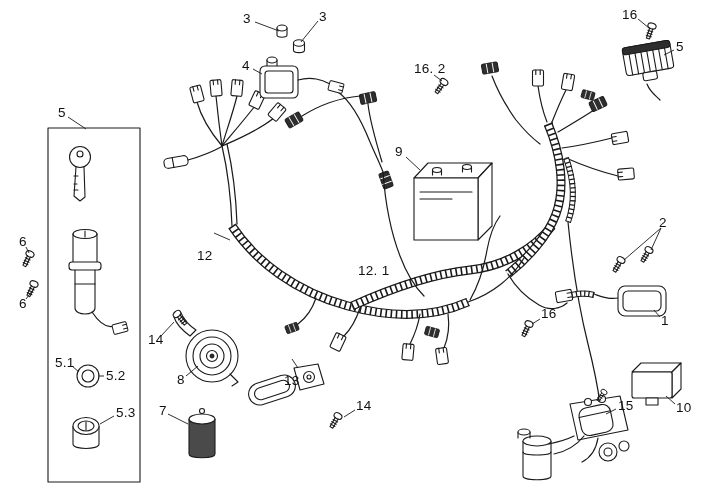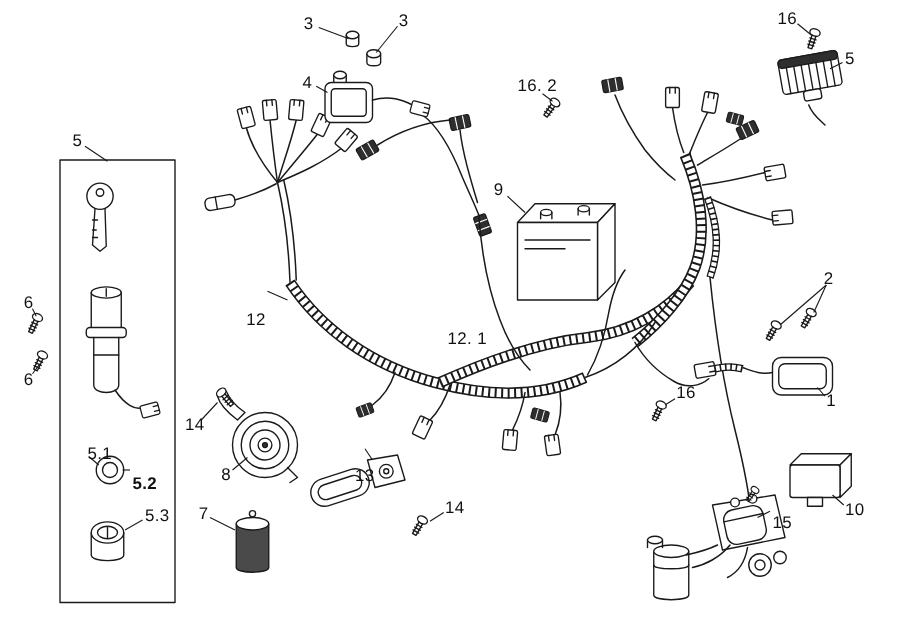--- a/index.html
+++ b/index.html
@@ -326,24 +326,24 @@
       <div class="callout" style="left: 58px; top: 106px;">5</div>
       <div class="callout" style="left: 395px; top: 145px;">9</div>
       <div class="callout" style="left: 19px; top: 235px;">6</div>
       <div class="callout" style="left: 19px; top: 297px;">6</div>
       <div class="callout" style="left: 197px; top: 221px; margin-top: 28px;">12</div>
       <div class="callout" style="left: 659px; top: 216px;">2</div>
       <div class="callout" style="left: 358px; top: 264px;">12. 1</div>
       <div class="callout" style="left: 661px; top: 314px;">1</div>
       <div class="callout" style="left: 541px; top: 307px;">16</div>
       <div class="callout" style="left: 148px; top: 333px;">14</div>
-      <div class="callout" style="left: 55px; top: 356px; margin-left: 15px;">5.1</div>
-      <div class="callout" style="left: 106px; top: 380px; font-weight: bold;">5.2</div>
+      <div class="callout" style="left: 55px; top: 356px;">5.1</div>
+      <div class="callout" style="left: 106px; top: 369px;">5.2</div>
       <div class="callout" style="left: 177px; top: 373px;">8</div>
       <div class="callout" style="left: 284px; top: 347px; margin-top: 27px;">13</div>
       <div class="callout" style="left: 116px; top: 406px;">5.3</div>
       <div class="callout" style="left: 159px; top: 404px;">7</div>
       <div class="callout" style="left: 356px; top: 399px;">14</div>
-      <div class="callout" style="left: 618px; top: 399px; margin-top: 12px;">15</div>
+      <div class="callout" style="left: 618px; top: 399px;">15</div>
       <div class="callout" style="left: 676px; top: 401px;">10</div>
     </div>
 
 </div>
 
 </body></html>

